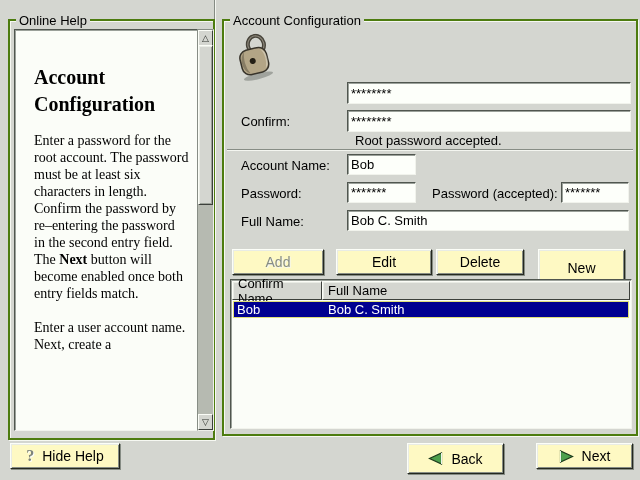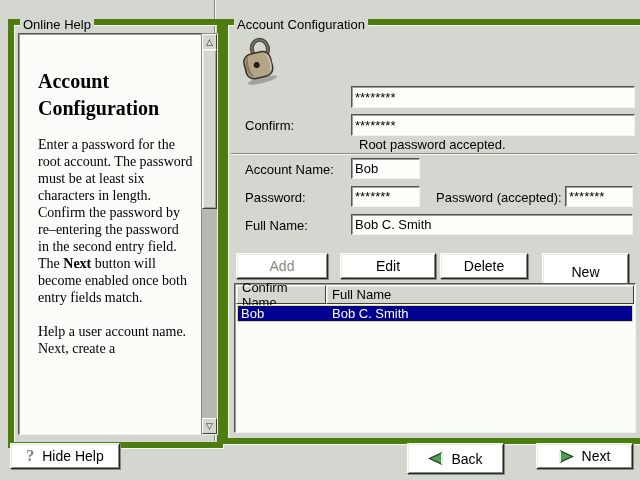--- a/index.html
+++ b/index.html
@@ -1,29 +1,29 @@
 <!DOCTYPE html>
 <html><head>
 <meta charset="utf-8">
 <style>
   html,body{margin:0;padding:0;}
   #screen{
     position:relative;width:640px;height:480px;overflow:hidden;
     background:#d4d6d0;font-family:"Liberation Sans",sans-serif;font-size:13px;color:#000;
   }
   
-  .gframe{position:absolute;border:6px solid #4d7c0f;box-shadow:1px 1px 0 #f6f8f2, inset 1px 1px 0 #f6f8f2;}
+  .gframe{position:absolute;border:2px solid #4d7c0f;box-shadow:1px 1px 0 #f6f8f2, inset 1px 1px 0 #f6f8f2;}
   .gframe-title{position:absolute;top:-8px;left:6px;background:#d4d6d0;padding:0 3px;font-size:13px;white-space:nowrap;}
   
   .sunken{border:1px solid;border-color:#50564f #f1f3ec #f1f3ec #50564f;box-shadow:inset 1px 1px 0 #9ba19a;}
   .entry{position:absolute;background:#fdfffa;border:1px solid;border-color:#50564f #f1f3ec #f1f3ec #50564f;
          box-shadow:inset 1px 1px 0 #9ba19a;font-family:"Liberation Sans",sans-serif;font-size:13px;
          padding:0 3px;color:#000;outline:none;}
   
-  .btn{position:absolute;background:#ffffff;border:1px solid;border-color:#fcfef8 #24281f #24281f #fcfef8;
+  .btn{position:absolute;background:#fef9c3;border:1px solid;border-color:#fcfef8 #24281f #24281f #fcfef8;
        box-shadow:1px 1px 0 #868c84, inset 1px 1px 0 #e9ece5, inset -1px -1px 0 #878d85;
        font-family:"Liberation Sans",sans-serif;font-size:14px;color:#000;
        display:flex;align-items:center;justify-content:center;gap:8px;padding:12px;cursor:default;}
   .btn.disabled{color:#878d85;text-shadow:1px 1px 0 #f4f6f0;}
   
   .help-area{position:absolute;left:4px;top:8px;width:182px;height:400px;background:#fbfdf8;overflow:hidden;}
   .help-inner{padding:0 8px 0 19px;height:100%;overflow:hidden;font-family:"Liberation Serif",serif;}
   .help-title{font-weight:bold;font-size:20px;line-height:27px;margin:34px 0 14px 0;}
   .help-p{font-size:14px;line-height:17px;margin:0 0 17px 0;}
   .help-p b{font-weight:bold;}
@@ -66,21 +66,21 @@
 
   <div class="vdivider"></div>
 
   <div class="gframe" style="left:8px;top:19px;width:203px;height:417px;">
     <span class="gframe-title">Online Help</span>
 
     <div class="help-area sunken">
       <div class="help-inner">
         <div class="help-title">Account Configuration</div>
         <p class="help-p"><span>Enter a password for the root account. The password must be at least six characters in length. Confirm the password by re–entering the password in the second entry field. The </span><b>Next</b><span> button will become enabled once both entry fields match.</span></p>
-        <p class="help-p">Help a user account name. Next, create a</p>
+        <p class="help-p">Enter a user account name. Next, create a</p>
       </div>
     </div>
 
     <div class="sb">
       <div class="sb-btn" style="top:0;">
           <span>△</span>
         </div>
       <div class="sb-thumb"></div>
       <div class="sb-btn" style="bottom:0;">
           <span>▽</span>

